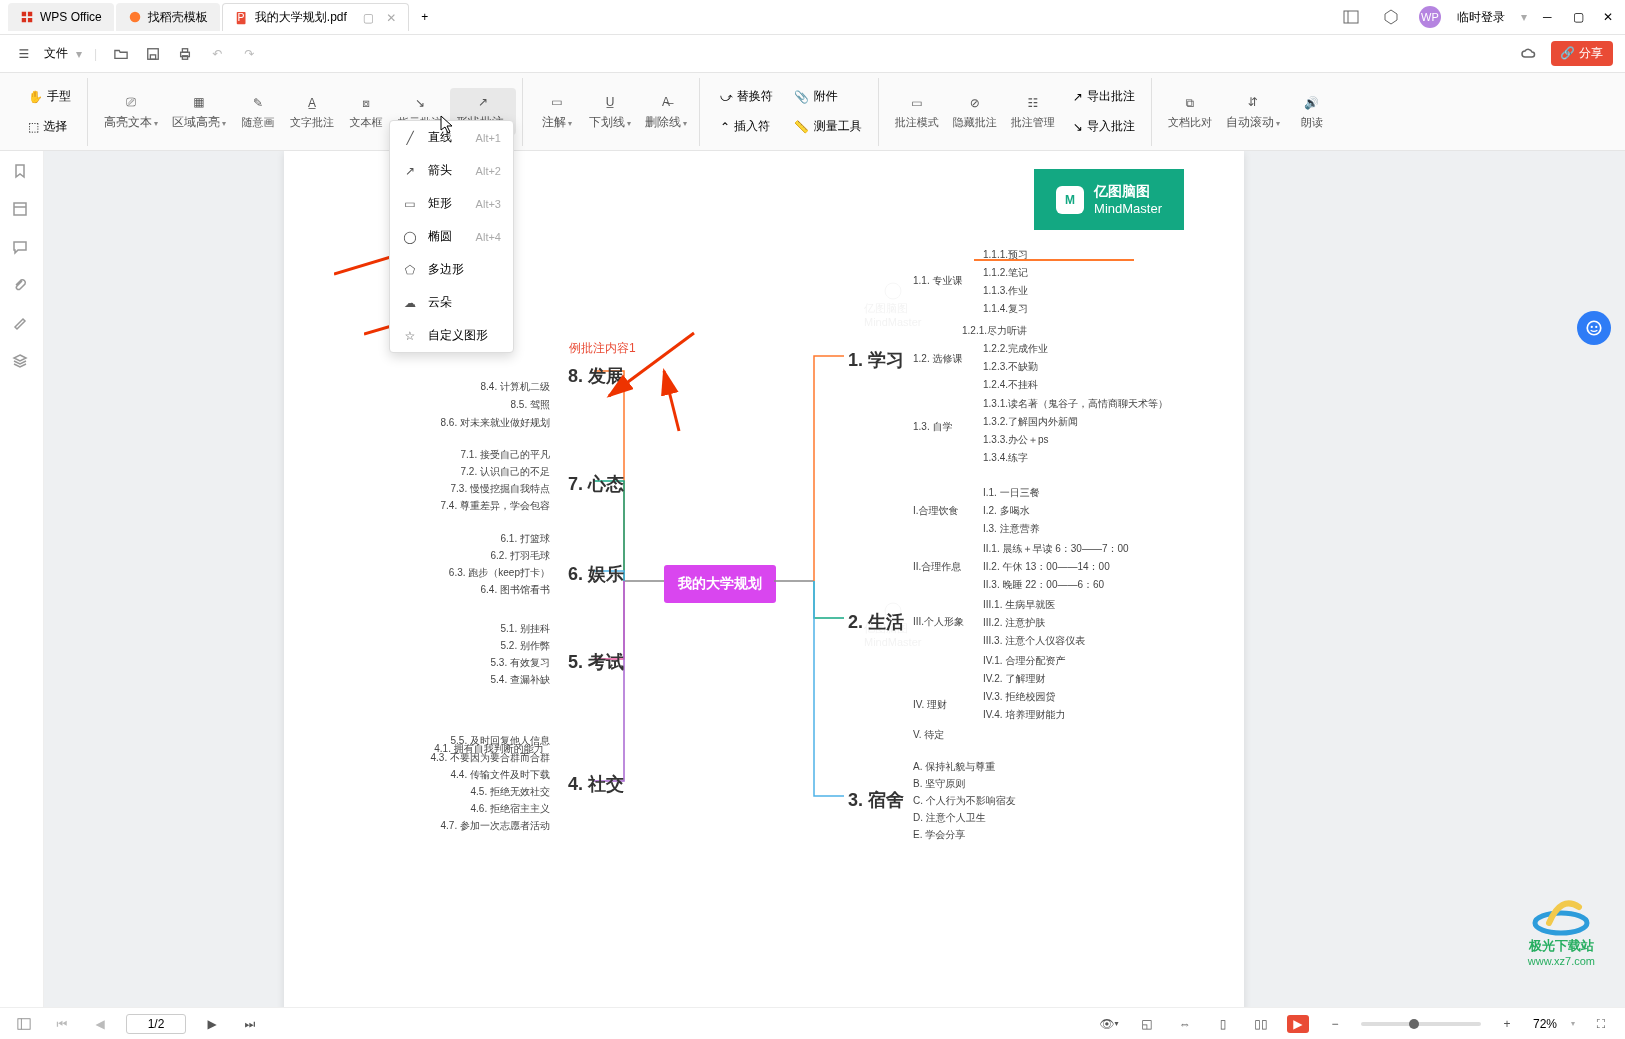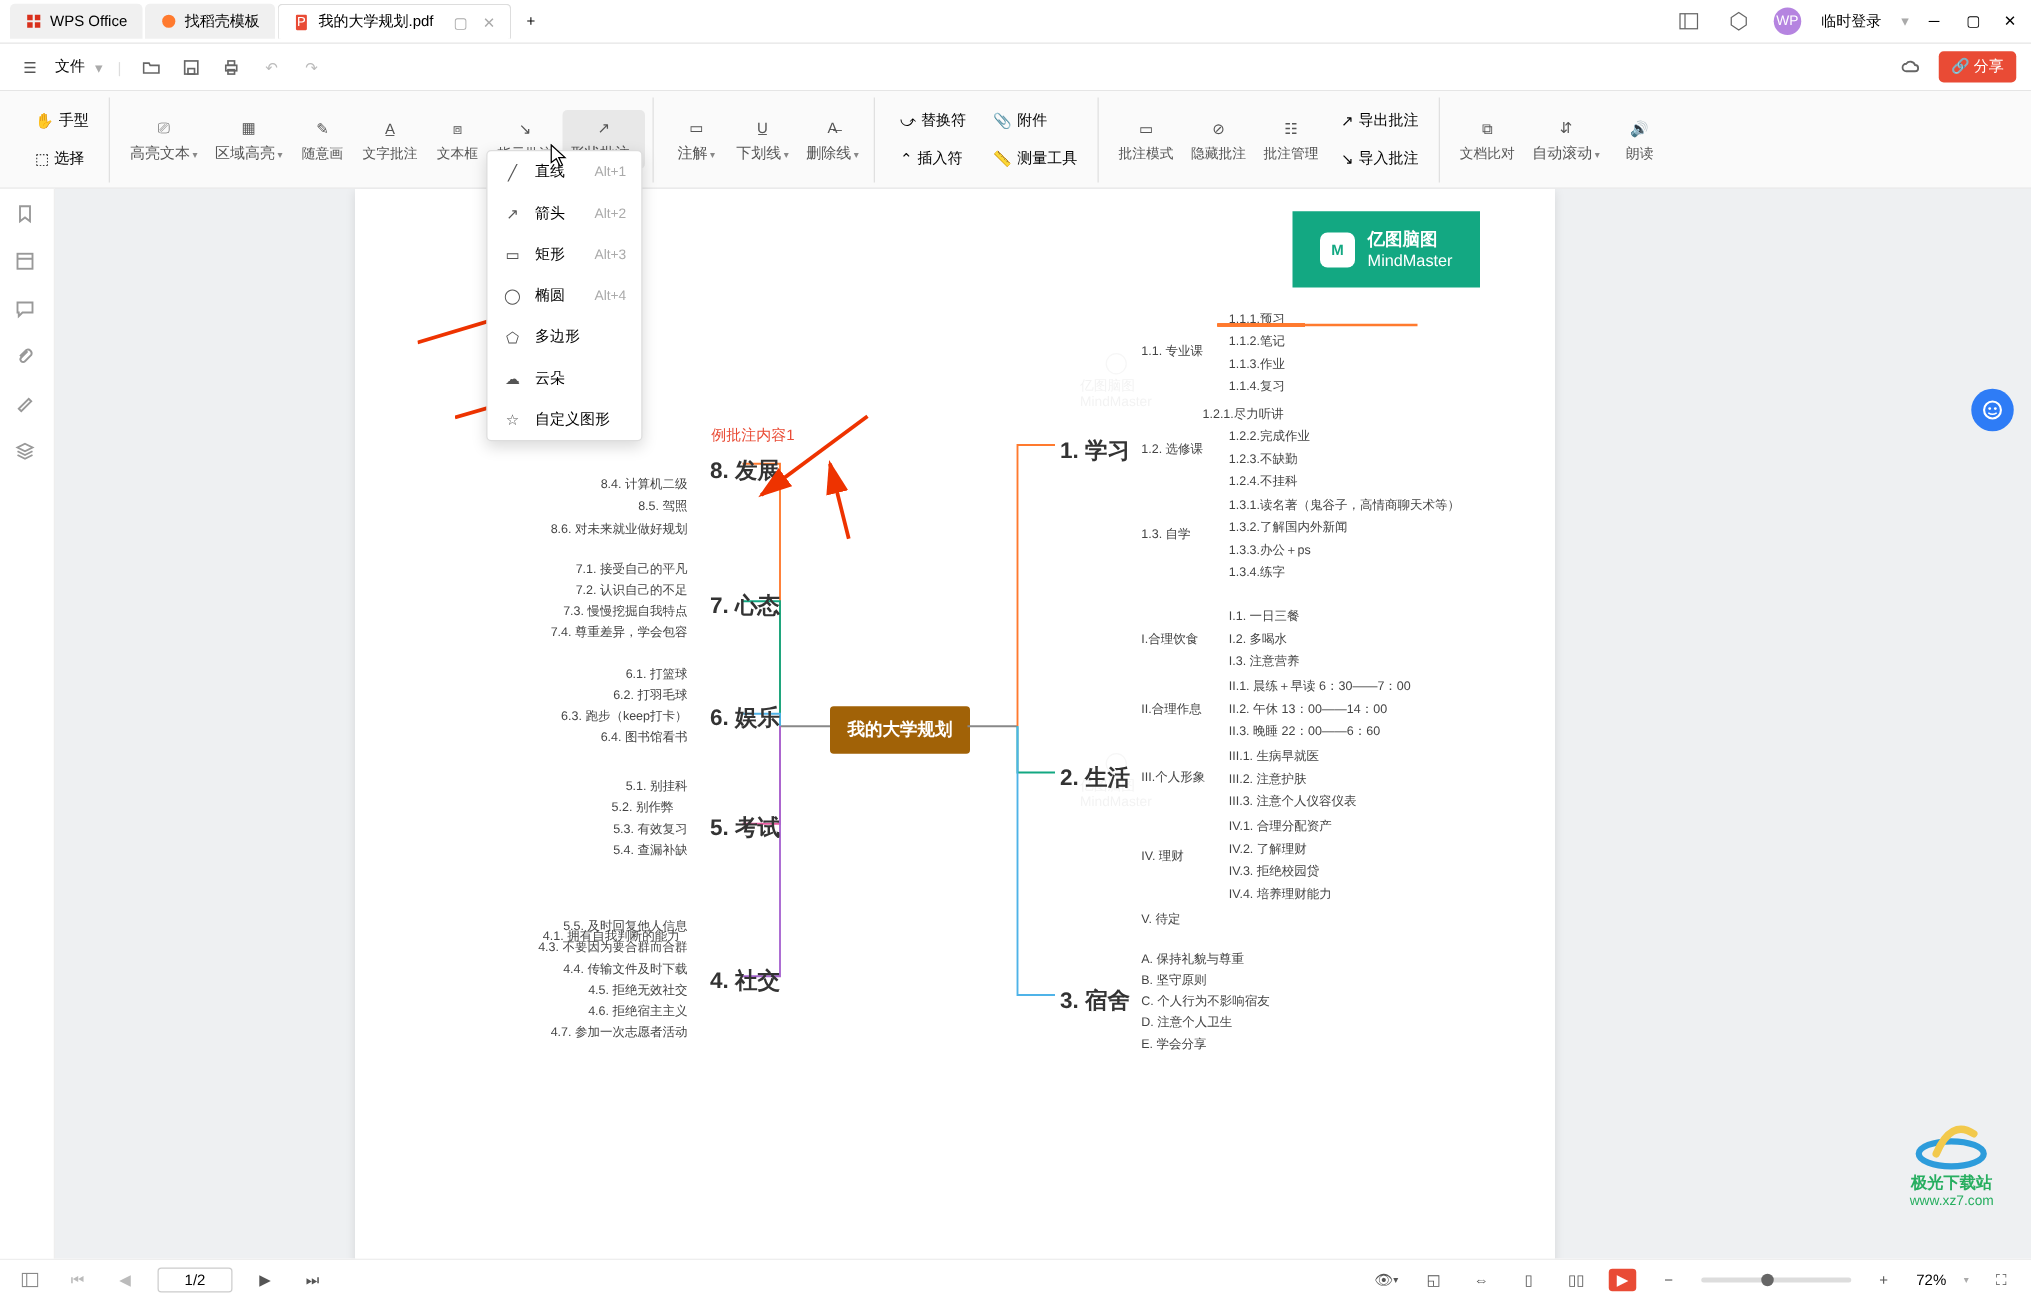--- a/index.html
+++ b/index.html
@@ -38,21 +38,21 @@
 .dd-icon{width:16px;height:16px;display:flex;align-items:center;justify-content:center;color:#555}
 .dd-shortcut{margin-left:auto;color:#aaa;font-size:11px}
 .statusbar{position:absolute;left:0;right:0;bottom:0;height:32px;background:#fff;border-top:1px solid #eee;display:flex;align-items:center;padding:0 12px;gap:14px}
 .status-right{margin-left:auto;display:flex;align-items:center;gap:14px}
 .page-input{width:60px;height:20px;border:1px solid #ccc;text-align:center;border-radius:3px}
 .mindmaster-badge{position:absolute;right:60px;top:18px;background:#13a882;color:#fff;padding:14px 22px;display:flex;align-items:center;gap:10px;z-index:10}
 .mindmaster-badge .mm-title{font-size:14px;font-weight:bold}
 .mindmaster-badge .mm-sub{font-size:13px}
 .mm-logo{width:28px;height:28px;background:#fff;border-radius:6px;display:flex;align-items:center;justify-content:center;color:#13a882;font-weight:bold}
 .node{position:absolute;font-size:11px;white-space:nowrap;padding:1px 4px}
-.node.center{background:#a16207;color:#fff;padding:10px 14px;font-size:14px;font-weight:bold;border-radius:3px}
+.node.center{background:#d946ef;color:#fff;padding:10px 14px;font-size:14px;font-weight:bold;border-radius:3px}
 .node.branch{font-size:18px;font-weight:bold;color:#333}
 .node.leaf{color:#444;font-size:10px}
 .leaf-line{position:absolute;height:1.5px;width:70px}
 .red-arrow{position:absolute;z-index:50}
 .annotation-text{position:absolute;color:#e94b35;font-size:12px;z-index:50}
 .cursor{position:absolute;left:440px;top:115px;z-index:200;font-size:16px}
 .float-btn{position:absolute;right:14px;top:160px;width:34px;height:34px;background:#2e7cf6;border-radius:50%;display:flex;align-items:center;justify-content:center;color:#fff;z-index:40}
 .watermark{position:absolute;opacity:0.1;font-size:11px;color:#888;display:flex;flex-direction:column;align-items:center}
 .slider{width:120px;height:4px;background:#ddd;border-radius:2px;position:relative}
 .slider-thumb{position:absolute;width:10px;height:10px;background:#666;border-radius:50%;top:-3px}
@@ -355,21 +355,21 @@
     <div class="node leaf" style="left:695px;top:226px">1.2.4.不挂科</div>
     <div class="node leaf" style="left:695px;top:245px">1.3.1.读名著（鬼谷子，高情商聊天术等）</div>
     <div class="node leaf" style="left:695px;top:263px">1.3.2.了解国内外新闻</div>
     <div class="node leaf" style="left:695px;top:281px">1.3.3.办公＋ps</div>
     <div class="node leaf" style="left:695px;top:299px">1.3.4.练字</div>
 
     <div class="node branch" style="left:560px;top:458px">2. 生活</div>
     <div class="node leaf" style="left:625px;top:352px">I.合理饮食</div>
     <div class="node leaf" style="left:625px;top:408px">II.合理作息</div>
     <div class="node leaf" style="left:625px;top:463px">III.个人形象</div>
-    <div class="node leaf" style="left:625px;top:526px">IV. 理财</div>
+    <div class="node leaf" style="left:625px;top:546px">IV. 理财</div>
     <div class="node leaf" style="left:625px;top:576px">V. 待定</div>
     <div class="node leaf" style="left:695px;top:334px">I.1. 一日三餐</div>
     <div class="node leaf" style="left:695px;top:352px">I.2. 多喝水</div>
     <div class="node leaf" style="left:695px;top:370px">I.3. 注意营养</div>
     <div class="node leaf" style="left:695px;top:390px">II.1. 晨练＋早读 6：30——7：00</div>
     <div class="node leaf" style="left:695px;top:408px">II.2. 午休  13：00——14：00</div>
     <div class="node leaf" style="left:695px;top:426px">II.3. 晚睡  22：00——6：60</div>
     <div class="node leaf" style="left:695px;top:446px">III.1. 生病早就医</div>
     <div class="node leaf" style="left:695px;top:464px">III.2. 注意护肤</div>
     <div class="node leaf" style="left:695px;top:482px">III.3. 注意个人仪容仪表</div>
@@ -397,21 +397,21 @@
     <div class="node leaf" style="left:150px;top:347px;text-align:right;width:120px">7.4. 尊重差异，学会包容</div>
 
     <div class="node branch" style="left:280px;top:410px">6. 娱乐</div>
     <div class="node leaf" style="left:180px;top:380px;text-align:right;width:90px">6.1. 打篮球</div>
     <div class="node leaf" style="left:180px;top:397px;text-align:right;width:90px">6.2. 打羽毛球</div>
     <div class="node leaf" style="left:150px;top:414px;text-align:right;width:120px">6.3. 跑步（keep打卡）</div>
     <div class="node leaf" style="left:180px;top:431px;text-align:right;width:90px">6.4. 图书馆看书</div>
 
     <div class="node branch" style="left:280px;top:498px">5. 考试</div>
     <div class="node leaf" style="left:190px;top:470px;text-align:right;width:80px">5.1. 别挂科</div>
-    <div class="node leaf" style="left:190px;top:487px;text-align:center;width:80px">5.2. 别作弊</div>
+    <div class="node leaf" style="left:190px;top:487px;text-align:right;width:80px">5.2. 别作弊</div>
     <div class="node leaf" style="left:190px;top:504px;text-align:right;width:80px">5.3. 有效复习</div>
     <div class="node leaf" style="left:190px;top:521px;text-align:right;width:80px">5.4. 查漏补缺</div>
 
     <div class="node branch" style="left:280px;top:620px">4. 社交</div>
     <div class="node leaf" style="left:140px;top:590px;text-align:center;width:130px">4.1. 拥有自我判断的能力</div>
     <div class="node leaf" style="left:140px;top:582px;text-align:right;width:130px">5.5. 及时回复他人信息</div>
     <div class="node leaf" style="left:130px;top:599px;text-align:right;width:140px">4.3. 不要因为要合群而合群</div>
     <div class="node leaf" style="left:140px;top:616px;text-align:right;width:130px">4.4. 传输文件及时下载</div>
     <div class="node leaf" style="left:160px;top:633px;text-align:right;width:110px">4.5. 拒绝无效社交</div>
     <div class="node leaf" style="left:160px;top:650px;text-align:right;width:110px">4.6. 拒绝宿主主义</div>

